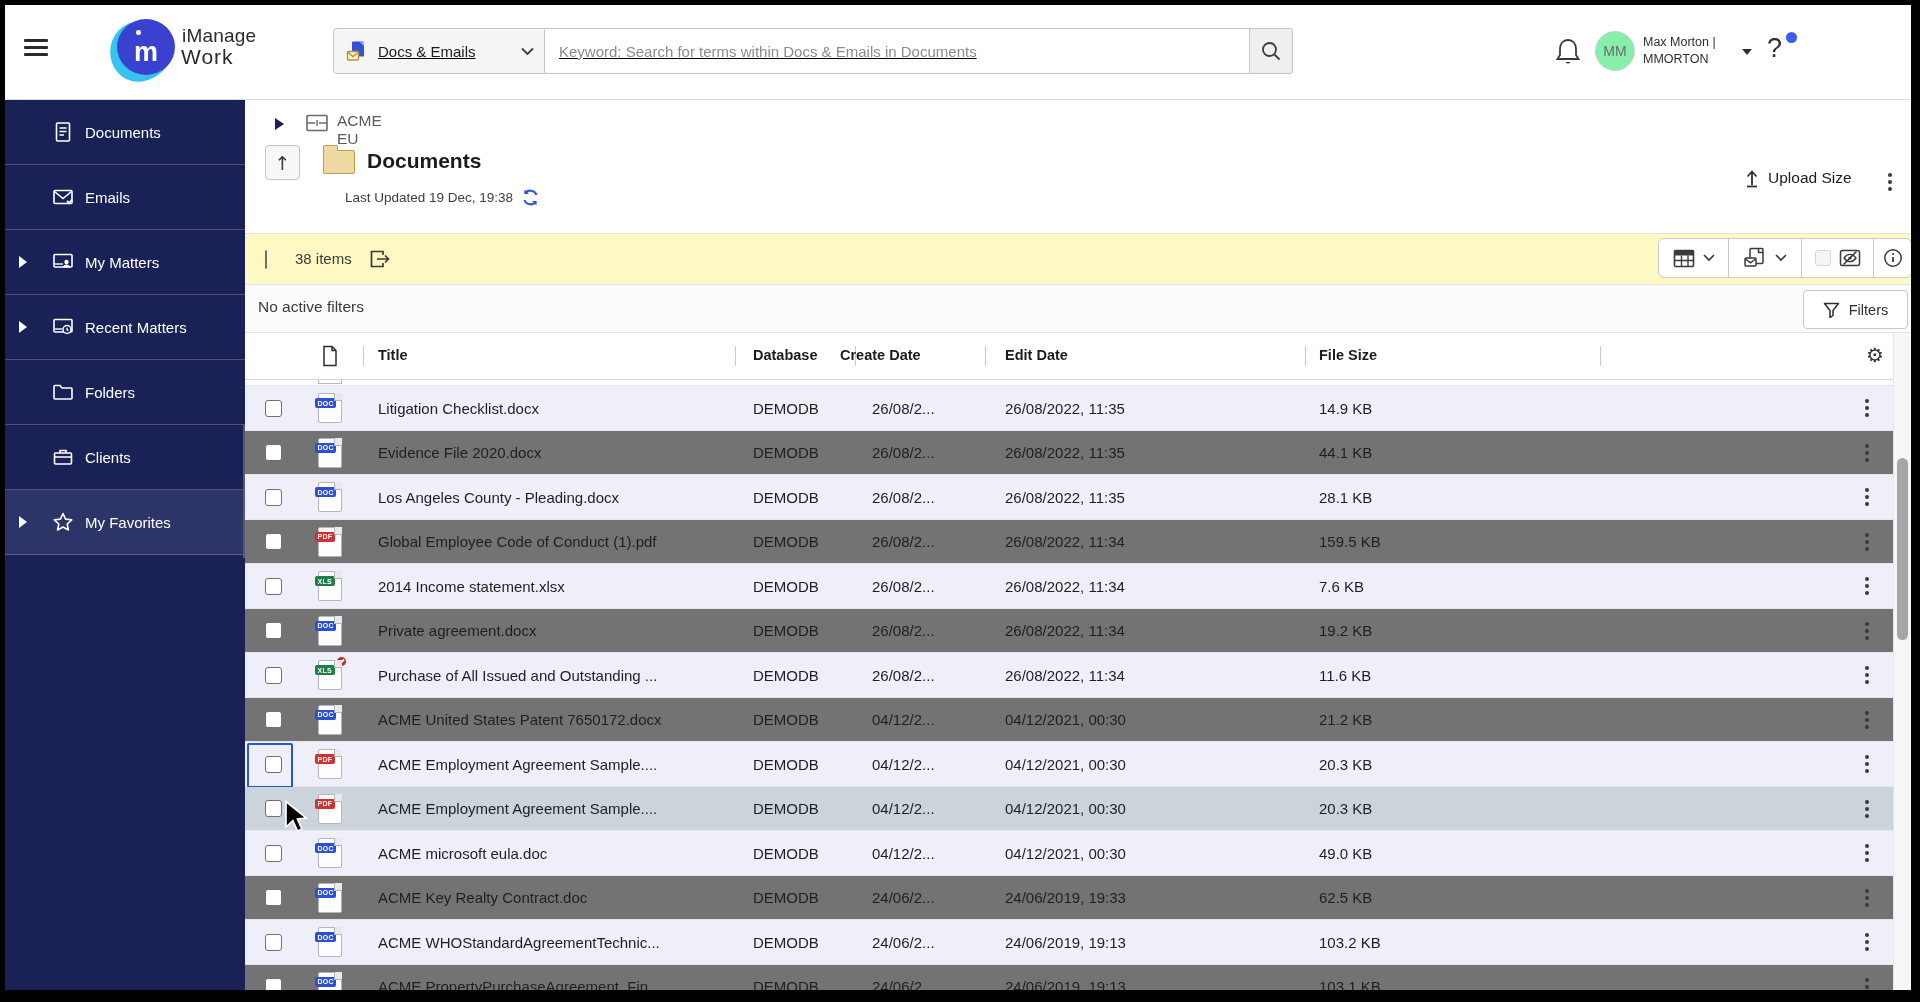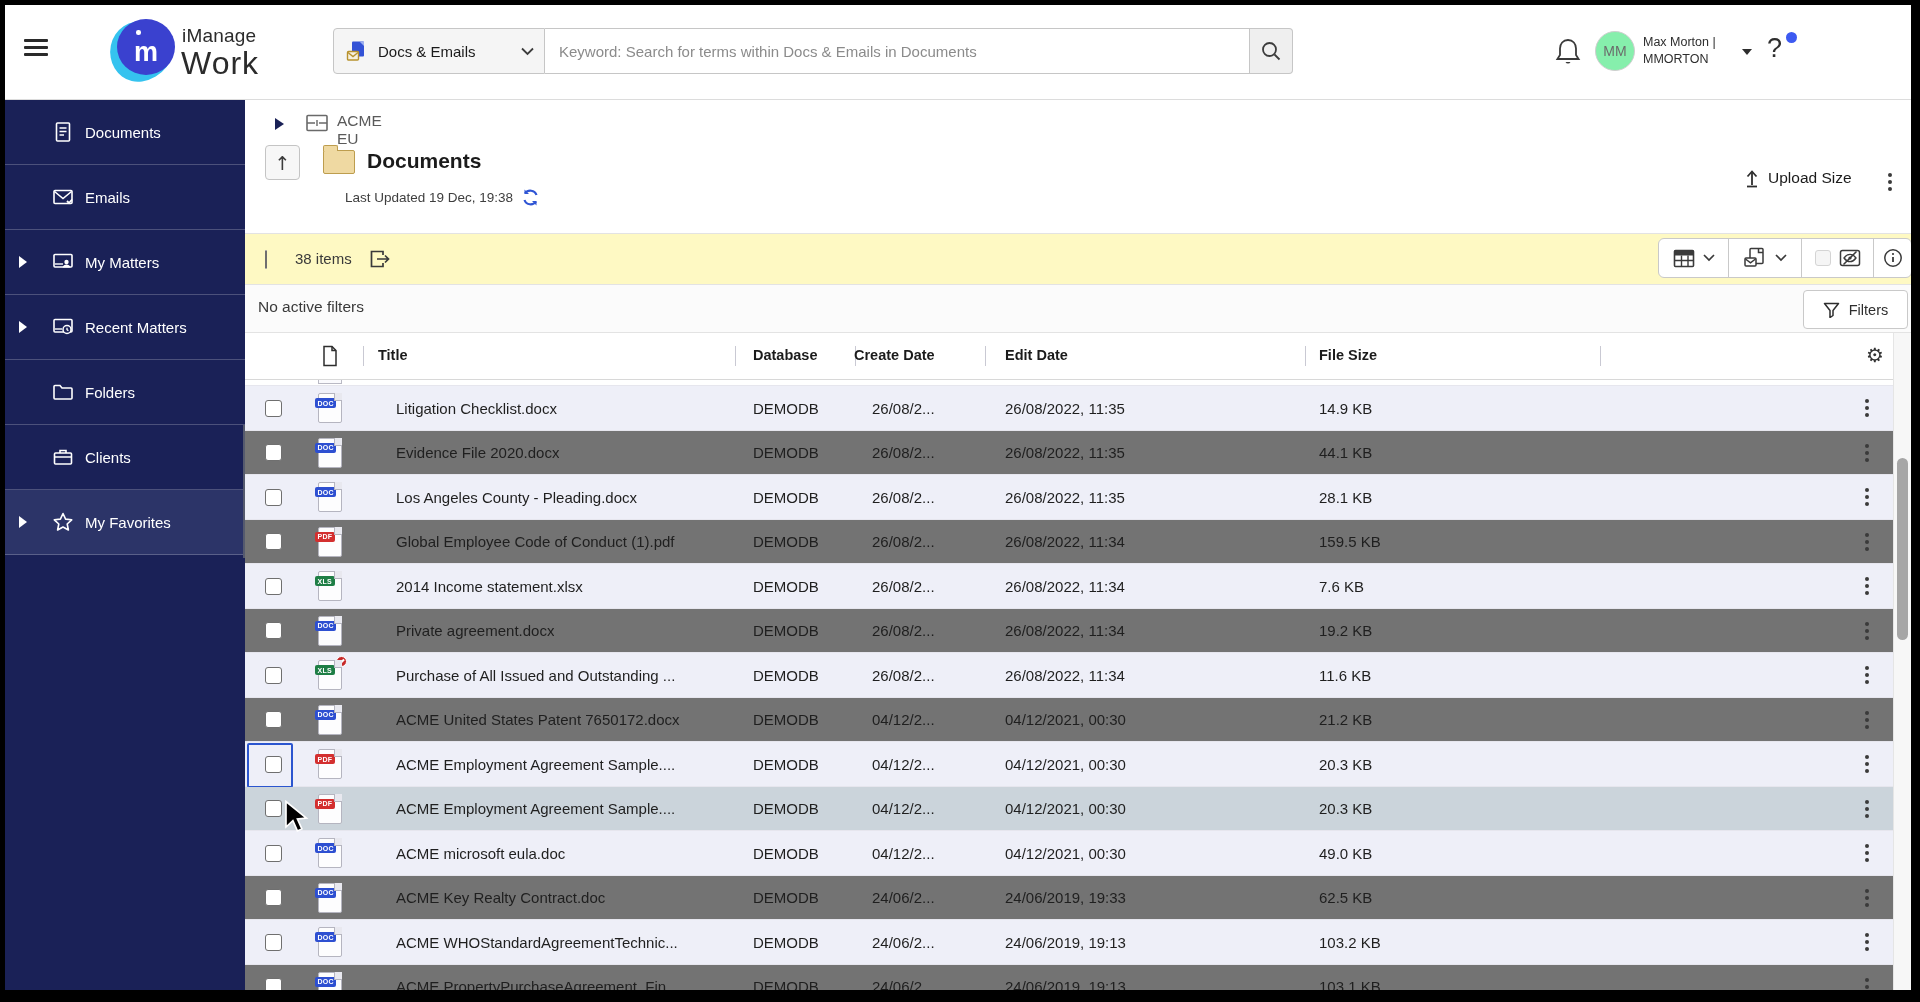--- a/index.html
+++ b/index.html
@@ -10,23 +10,23 @@
   
   .topbar { position:absolute; left:0; top:0; right:0; height:95px; background:#fff; border-bottom:1px solid #dcdcdc; }
   .hamburger { position:absolute; left:19px; top:34px; width:24px; height:18px; cursor:pointer; }
   .hamburger span { display:block; height:2.6px; background:#2a2a2a; margin-bottom:4.6px; border-radius:1px; }
   .logo { position:absolute; left:105px; top:14px; width:170px; height:68px; }
   .blob1 { position:absolute; left:0; top:2px; width:64px; height:60px; background:#35c3ef; border-radius:46% 54% 58% 42% / 52% 44% 56% 48%; transform:rotate(-10deg); }
   .blob2 { position:absolute; left:7px; top:0px; width:58px; height:56px; background:#3a41cf; border-radius:50%; }
   .blob-m { position:absolute; left:7px; top:0; width:58px; height:56px; color:#fff; font-size:27px; font-weight:bold; text-align:center; line-height:66px; }
   .blob-dot { position:absolute; left:26px; top:11px; width:4.5px; height:4.5px; background:#fff; border-radius:50%; }
   .logo-imanage { position:absolute; left:72px; top:6px; font-size:19px; color:#2b2b2b; letter-spacing:.2px; }
-  .logo-work { position:absolute; left:71px; top:26px; font-size:32px; font-weight:300; color:#2b2b2b; letter-spacing:1px; }
-
-  .searchwrap { position:absolute; left:328px; top:23px; width:960px; height:46px; display:flex; }
+  .logo-work { position:absolute; left:71px; top:26px; font-size:21px; font-weight:300; color:#2b2b2b; letter-spacing:1px; }
+
+  .searchwrap { position:absolute; left:328px; top:23px; width:960px; height:46px; display:flex;text-decoration:underline; }
   .scopebox { width:212px; height:46px; background:#f5f5f5; border:1px solid #c6c6c6; border-radius:4px 0 0 4px; display:flex; align-items:center; padding:0 10px 0 12px; cursor:pointer; }
   .scopebox .lbl { font-size:15px; color:#1b1b1b; margin-left:10px; flex:1; }
   .searchinput { flex:1; height:46px; border:1px solid #c6c6c6; border-left:none; padding:0 14px; font-size:15px; color:#1b1b1b; outline:none; background:#fff; font-family:"Liberation Sans",sans-serif; }
   .searchinput::placeholder { color:#8b8b8b; }
   .searchbtn { width:43px; height:46px; background:#efefef; border:1px solid #c6c6c6; border-left:none; border-radius:0 4px 4px 0; display:flex; align-items:center; justify-content:center; cursor:pointer; }
 
   .bell { position:absolute; left:1548px; top:31px; cursor:pointer; }
   .avatar { position:absolute; left:1590px; top:26px; width:40px; height:40px; border:1px solid #cfcfcf; border-radius:50%; color:#6b6b6b; font-size:14px; display:flex; align-items:center; justify-content:center; background:#86efac; cursor:pointer; }
   .username { position:absolute; left:1638px; top:29px; font-size:12.5px; color:#2e2e2e; line-height:17px; cursor:pointer; }
   .usercaret { position:absolute; left:1737px; top:44px; width:0; height:0; border-left:5.5px solid transparent; border-right:5.5px solid transparent; border-top:6.5px solid #2e2e2e; cursor:pointer; }
@@ -80,21 +80,21 @@
   .th-fileic { position:absolute; left:76px; top:12px; }
 
   .tbody { position:absolute; left:0; top:280px; right:18px; bottom:0; overflow:hidden; }
   .sliver { position:relative; height:6px; background:#fff; border-bottom:1px solid #e6e6ee; }
   .sliver .frag { position:absolute; left:73px; top:0; width:24px; height:4px; background:#fafafd; border:1px solid #b9b9c4; border-top:none; }
   .trow { position:relative; height:44.5px; background:#737373; border-bottom:1px solid #e6e6ee; }
   .trow.alt { background:#eeeff8; }
   .trow.hover { background:#cbd4db; }
   .cell { position:absolute; top:0; height:44.5px; display:flex; align-items:center; }
   .txt { font-size:15px; color:#1f1f1f; }
-  .c-check { left:20px; } .c-icon { left:73px; } .c-title { left:151px; max-width:350px; overflow:hidden; white-space:nowrap; }
+  .c-check { left:20px; } .c-icon { left:73px; } .c-title { left:133px; max-width:350px; overflow:hidden; white-space:nowrap; }
   .c-db { left:508px; } .c-create { left:627px; } .c-edit { left:760px; } .c-size { left:1074px; } .c-kebab { left:1620px; }
   .checkbox { width:17px; height:17px; border:1.5px solid #6f6f6f; border-radius:3px; background:#fff; cursor:pointer; }
   .checkbox.dim { border-color:#d4d4d4; background:#f5f5f5; }
   .trow.focus:before { content:""; position:absolute; left:2px; top:1px; width:42px; height:41px; border:2px solid #2b55cf; border-radius:2px; }
 
   .ficon { position:relative; width:24px; height:30px; background:#fdfdfe; border:1px solid #b5b5c0; border-radius:2px; }
   .ficon:after { content:""; position:absolute; right:-1px; top:-1px; width:7px; height:7px; background:#e8e8ef; border-left:1px solid #b5b5c0; border-bottom:1px solid #b5b5c0; }
   .flabel { position:absolute; left:-4px; top:4px; padding:1.5px 2.5px; font-size:7px; font-weight:bold; color:#fff; border-radius:2px; letter-spacing:.3px; }
   .flabel.doc { background:#2d4fd1; } .flabel.pdf { background:#d32f2f; } .flabel.xls { background:#1e7e45; }
   .fbadge { position:absolute; right:-6px; top:-5px; width:11px; height:11px; border-radius:50%; background:#c62828; border:1px solid #fff; display:none; }
@@ -365,21 +365,21 @@
     <div class="thead">
       <svg class="th-fileic" width="18" height="22" viewBox="0 0 18 22">
             <path d="M3 1.5h8l4 4V20.5H3z" fill="none" stroke="#2e2e2e" stroke-width="1.5"></path>
             <path d="M11 1.5v4h4" fill="none" stroke="#2e2e2e" stroke-width="1.5"></path>
           </svg>
       <div class="thsep" style="left:118px"></div>
       <div class="th" style="left:133px">Title</div>
       <div class="thsep" style="left:490px"></div>
       <div class="th" style="left:508px">Database</div>
       <div class="thsep" style="left:610px"></div>
-      <div class="th" style="left:609px">Create Date</div>
+      <div class="th" style="left:595px">Create Date</div>
       <div class="thsep" style="left:740px"></div>
       <div class="th" style="left:760px">Edit Date</div>
       <div class="thsep" style="left:1060px"></div>
       <div class="th" style="left:1074px">File Size</div>
       <div class="thsep" style="left:1355px"></div>
       <div class="th-gear">⚙</div>
     </div>
 
     <div class="tbody">
       <div class="sliver">

